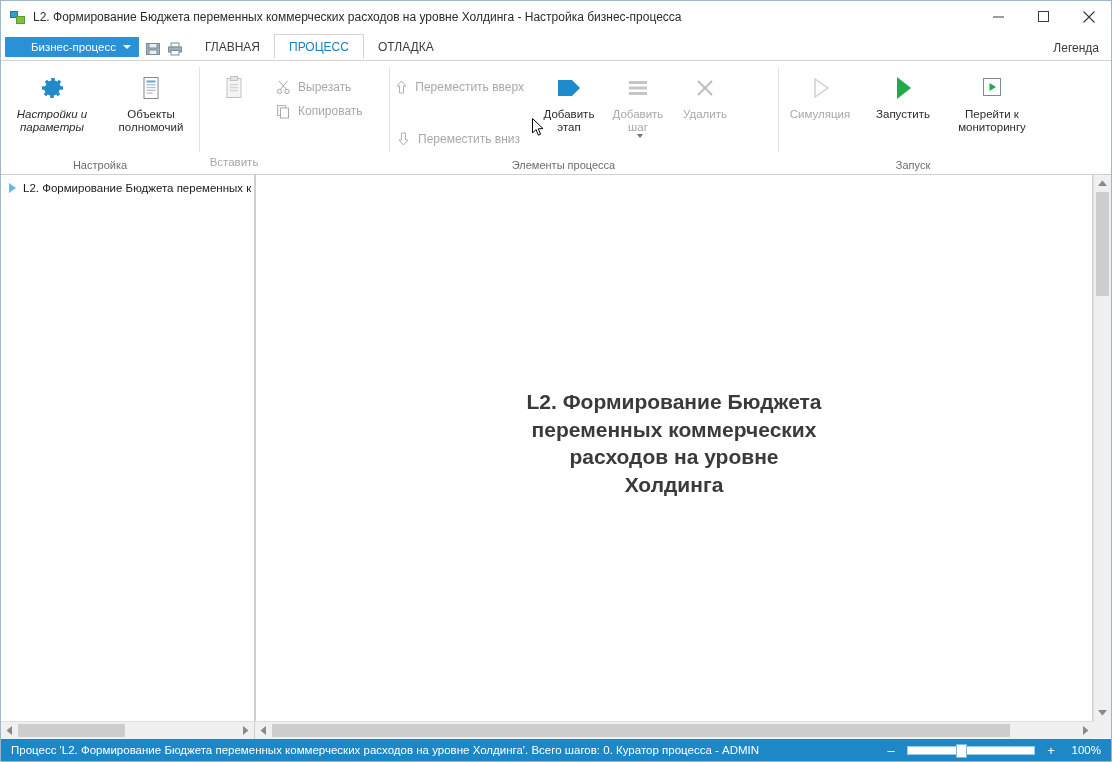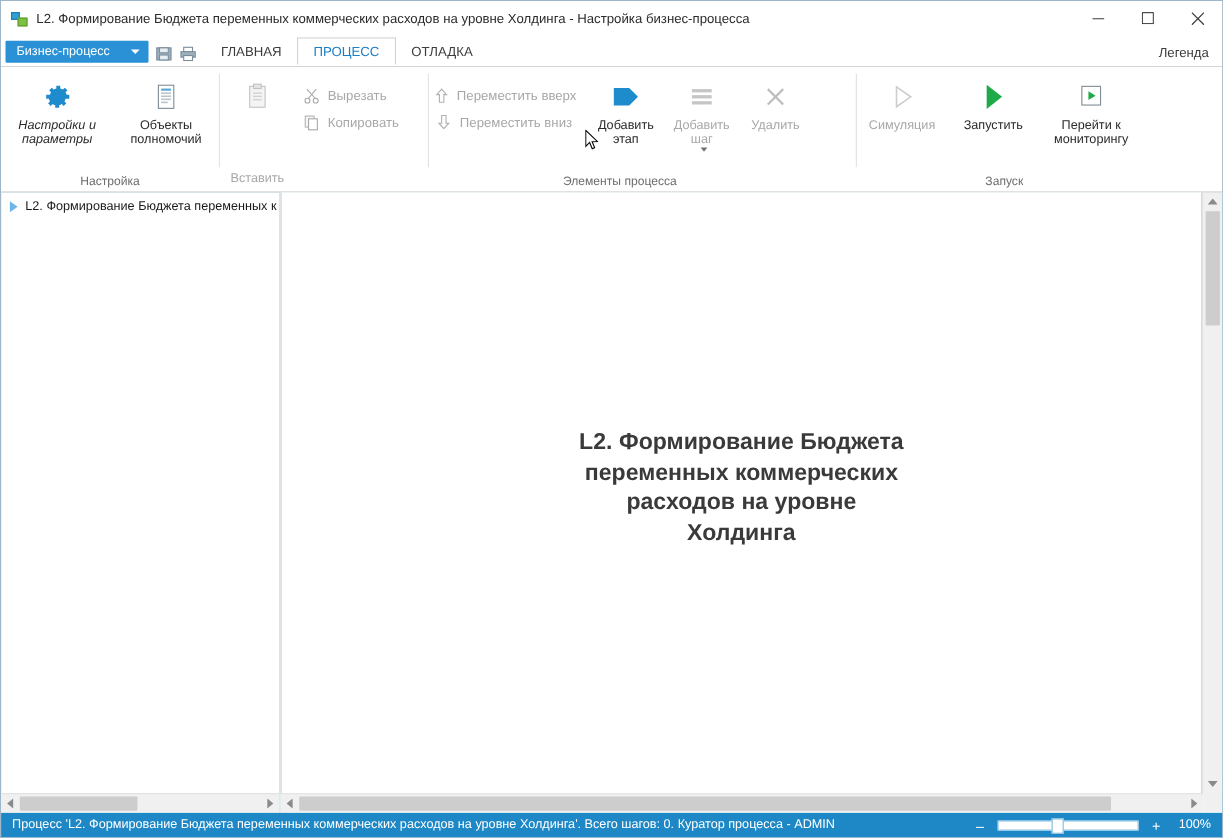--- a/index.html
+++ b/index.html
@@ -81,29 +81,28 @@
     display: flex;
     align-items: flex-end;
     background: #ffffff;
     border-bottom: 1px solid #d4d4d4;
     flex: 0 0 26px;
     position: relative;
   }
   .bp-button {
     height: 20px;
     margin: 0 6px 3px 4px;
-    padding: 0 8px 0 10px;
+    padding: 0 8px 0 26px;
     background: #2a91d6;
     color: #ffffff;
     font-size: 11.5px;
     display: flex;
     align-items: center;
     border-radius: 1px;
     white-space: nowrap;
-    gap: 12px;
   }
   .bp-button .caret {
     margin-left: 7px;
     width: 0; height: 0;
     border-left: 4px solid transparent;
     border-right: 4px solid transparent;
     border-top: 4px solid #ffffff;
   }
   .qat {
     display: flex;
@@ -547,21 +546,21 @@
             </span>
             <span>Копировать</span>
           </div>
         </div>
       </div>
       <div class="rgroup-label"></div>
     </div>
 
     <div class="rgroup" style="width:349px;">
       <div class="rgroup-items">
-        <div class="rbtn-small-col" style="width:145px;">
+        <div class="rbtn-small-col" style="width:145px;gap:28px;">
           <div class="rbtn-small disabled">
             <span class="sglyph">
               <svg width="13" height="14" viewBox="0 0 13 14">
                 <path d="M6.5 1 L11 6 H8.5 V13 H4.5 V6 H2 Z" fill="none" stroke="#b0b0b0"></path>
               </svg>
             </span>
             <span>Переместить вверх</span>
           </div>
           <div class="rbtn-small disabled">
             <span class="sglyph">

